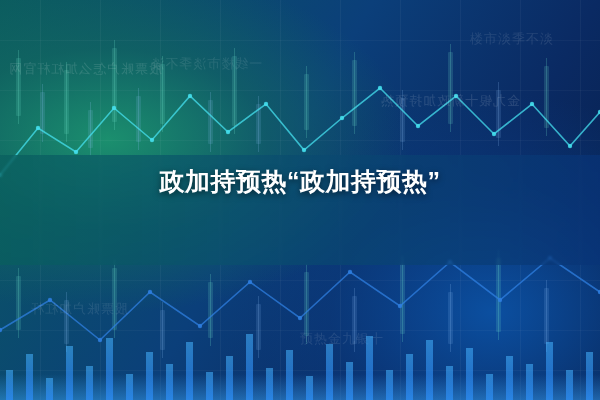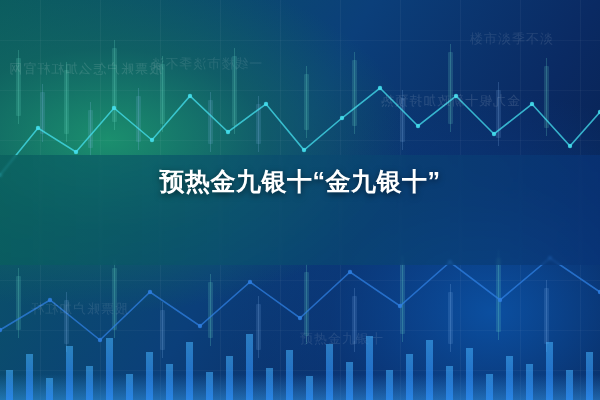--- a/index.html
+++ b/index.html
@@ -314,16 +314,16 @@
       <div class="bar" style="left: 506px; width: 7px; height: 44px;"></div>
       <div class="bar" style="left: 526px; width: 7px; height: 36px;"></div>
       <div class="bar" style="left: 546px; width: 7px; height: 58px;"></div>
       <div class="bar" style="left: 566px; width: 7px; height: 30px;"></div>
       <div class="bar" style="left: 586px; width: 7px; height: 48px;"></div>
     </div>
   <div class="bottom-sheen"></div>
 
   <div class="headline-band"></div>
   <div class="headline">
-    <span class="l2">预热金九银十“金九银十”</span>
+    <span class="l2">政加持预热“政加持预热”</span>
   </div>
 
 </div>
 
 </body></html>

